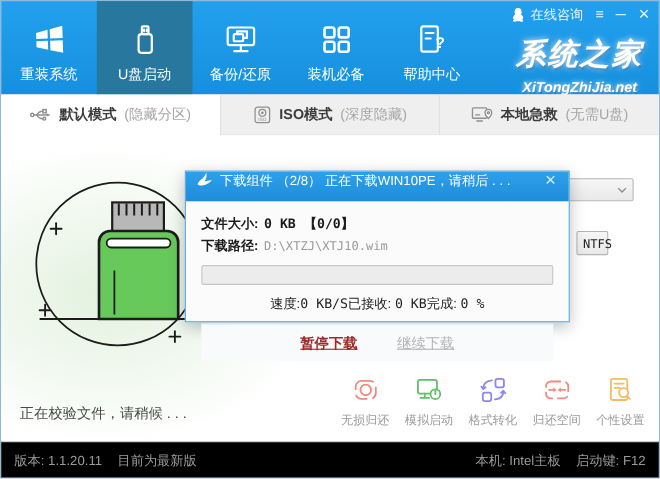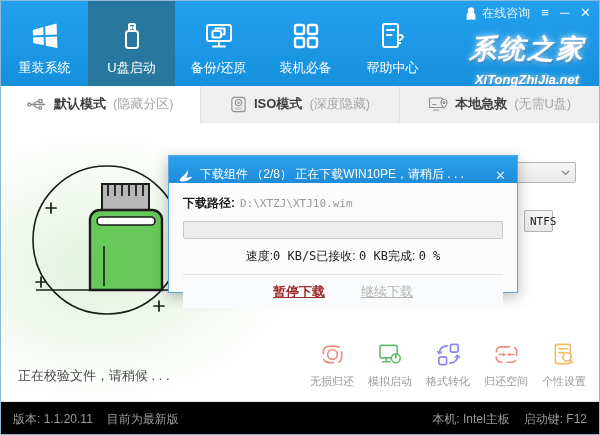--- a/index.html
+++ b/index.html
@@ -39,21 +39,21 @@
   #combo-fmt{left:523px;top:87px;width:29px;height:22px;}
   .checking{position:absolute;left:17px;top:244px;font-size:13px;color:#4a4a4a;}
   
   .utils{position:absolute;right:6px;top:218px;display:flex;}
   .util{width:58px;display:flex;flex-direction:column;align-items:center;cursor:pointer;}
   .util .uicon{height:27px;display:flex;align-items:center;}
   .util .ulabel{font-size:11px;color:#9b9b9b;margin-top:6px;white-space:nowrap;}
   
   .dialog{position:absolute;left:167px;top:154px;width:350px;height:138px;background:#fbfbfb;
           border:1px solid #55a8e0;box-shadow:0 4px 14px rgba(0,0,0,.28);box-sizing:border-box;z-index:10;}
-  .dlg-title{height:27px;background:linear-gradient(#2da0ec,#1f8cd9);display:flex;align-items:flex-end;padding:0 9px;gap:6px;}
+  .dlg-title{height:27px;background:linear-gradient(#2da0ec,#1f8cd9);display:flex;align-items:flex-start;padding:0 9px;gap:6px;}
   .dlg-title .dtext{color:#fff;font-size:12px;flex:1;white-space:nowrap;overflow:hidden;}
   .dlg-title .dclose{color:#d6ecfc;font-size:13px;cursor:pointer;padding:0 2px;}
   .dlg-body{padding:9px 14px 0;}
   .drow{font-size:12px;color:#1c1c1c;margin-top:3px;display:flex;align-items:baseline;gap:5px;}
   .drow .dlabel{font-weight:bold;}
   .drow .dval{font-family:"DejaVu Sans Mono","Liberation Mono",monospace;font-weight:bold;}
   .drow .dval.gray{color:#9a9a9a;font-weight:normal;font-size:11px;}
   .progress{margin-top:9px;height:16px;background:#ececec;border:1px solid #c6c6c6;border-radius:2px;overflow:hidden;}
   .progress .pfill{height:100%;background:#3aa1e8;}
   .dstats{display:flex;justify-content:center;margin-top:9px;font-size:12px;color:#222;}
@@ -311,20 +311,24 @@
   <div class="dialog">
     <div class="dlg-title">
       <svg width="16" height="14" viewBox="0 0 16 14">
         <path d="M1.5 11.5 C3.2 7.6 6.6 6.8 8.2 3.6 L9.6 0.9 C10.1 4.1 9.6 7 7.6 9.1 L14.6 7.6 C12 11.2 6.8 13.2 3 12.4 Z" fill="#fff"></path>
       </svg>
       <span class="dtext">下载组件 （2/8） 正在下载WIN10PE，请稍后 . . .</span>
       <span class="dclose">✕</span>
     </div>
     <div class="dlg-body">
       <div class="drow">
+        <span class="dlabel">文件大小:</span>
+        <span class="dval">0 KB 【0/0】</span>
+      </div>
+      <div class="drow">
         <span class="dlabel">下载路径:</span>
         <span class="dval gray">D:\XTZJ\XTJ10.wim</span>
       </div>
       <div class="progress">
         <div class="pfill" style="width: 0%;"></div>
       </div>
       <div class="dstats">
         <span><span>速度:</span><span class="dval">0 KB/S</span></span>
         <span><span>已接收:</span> <span class="dval">0 KB</span></span>
         <span><span>完成:</span> <span class="dval">0 %</span></span>

